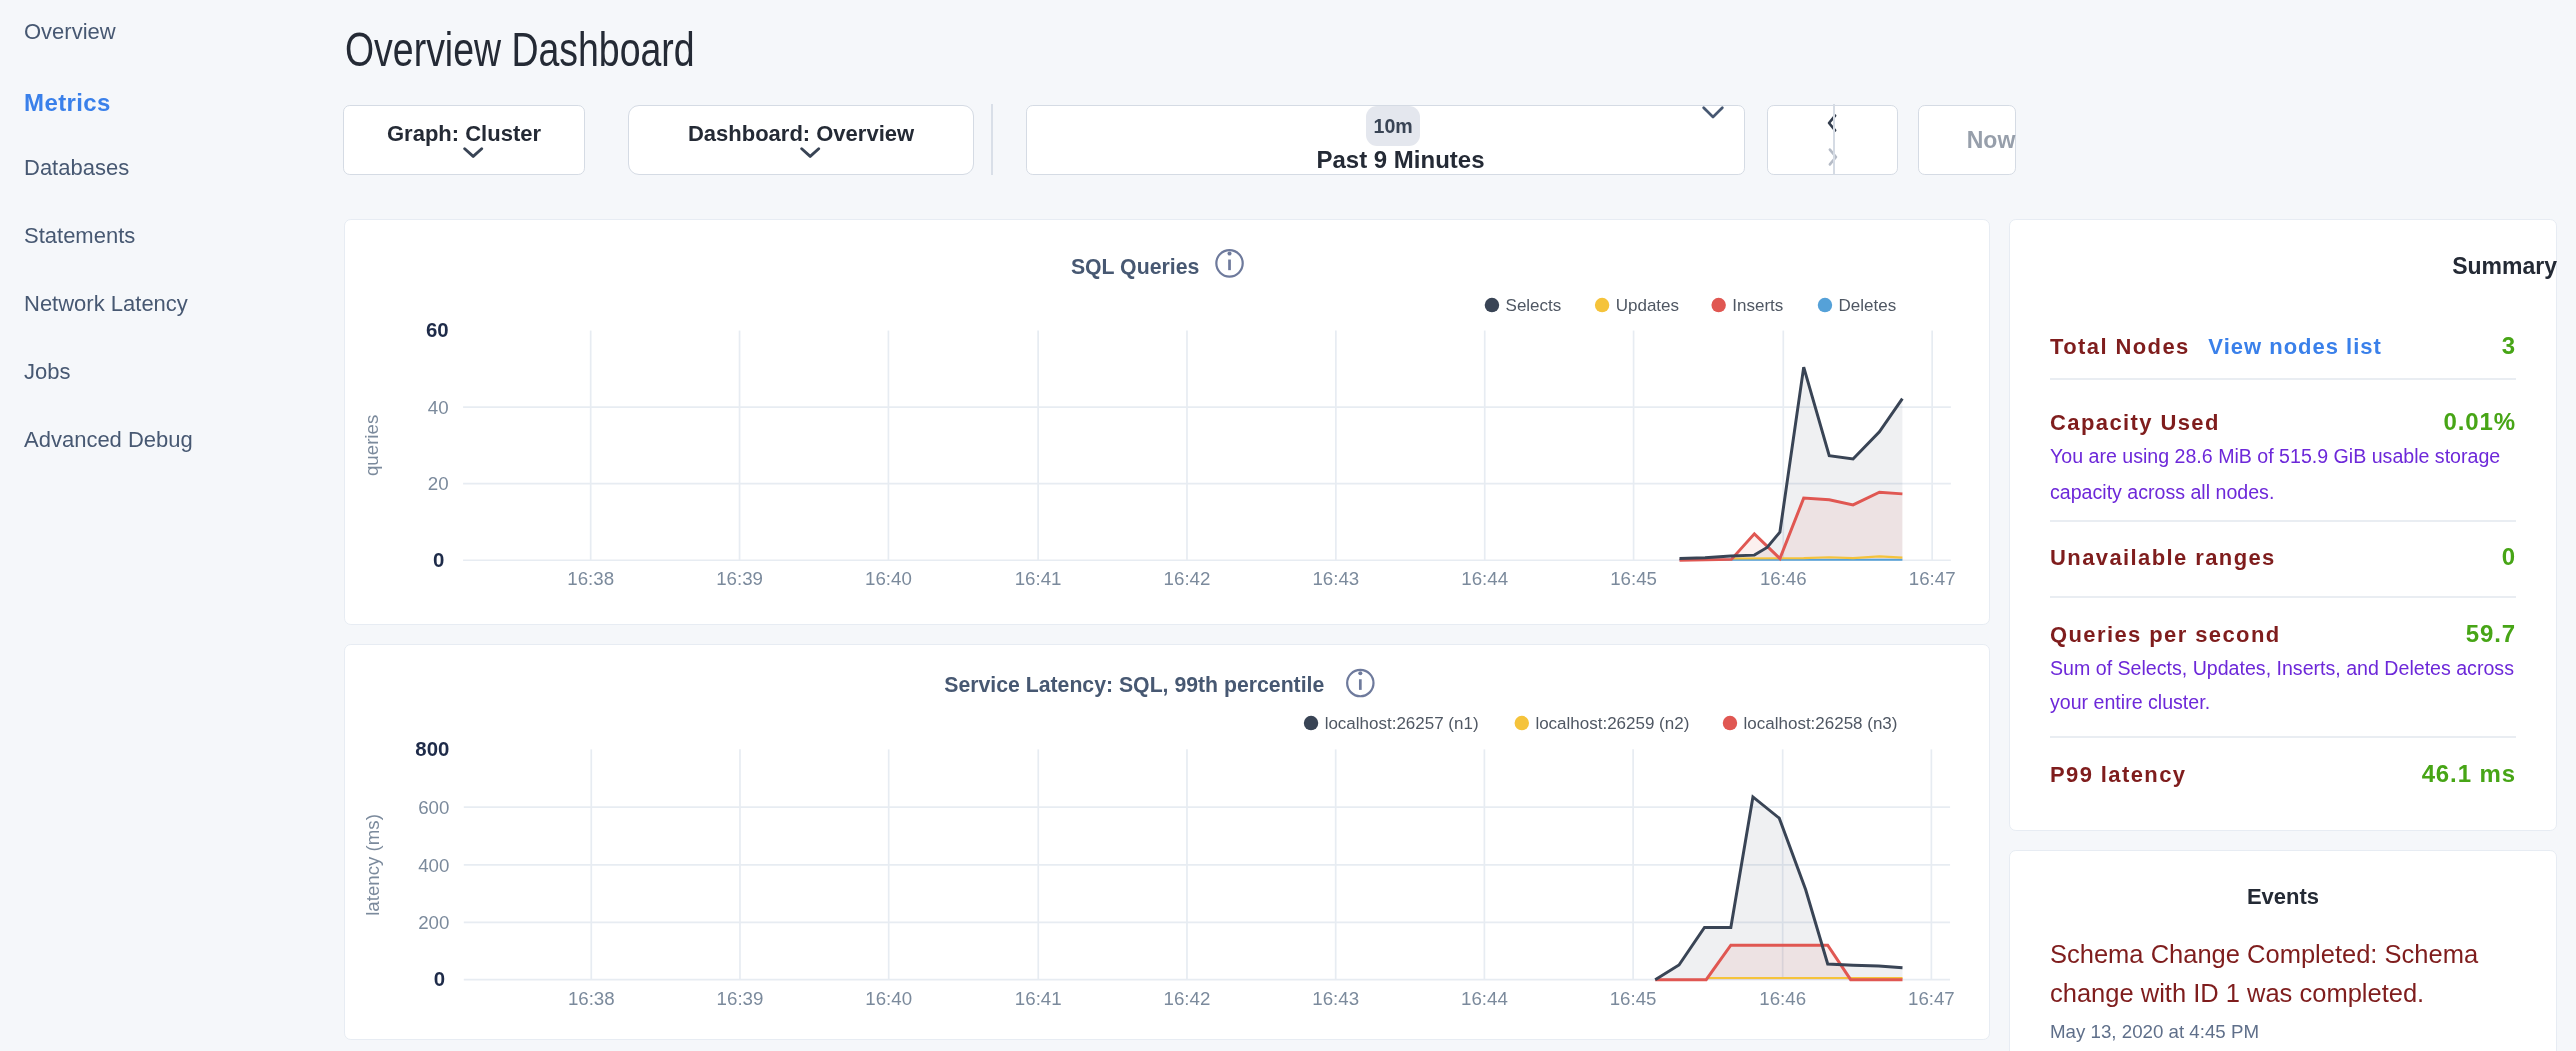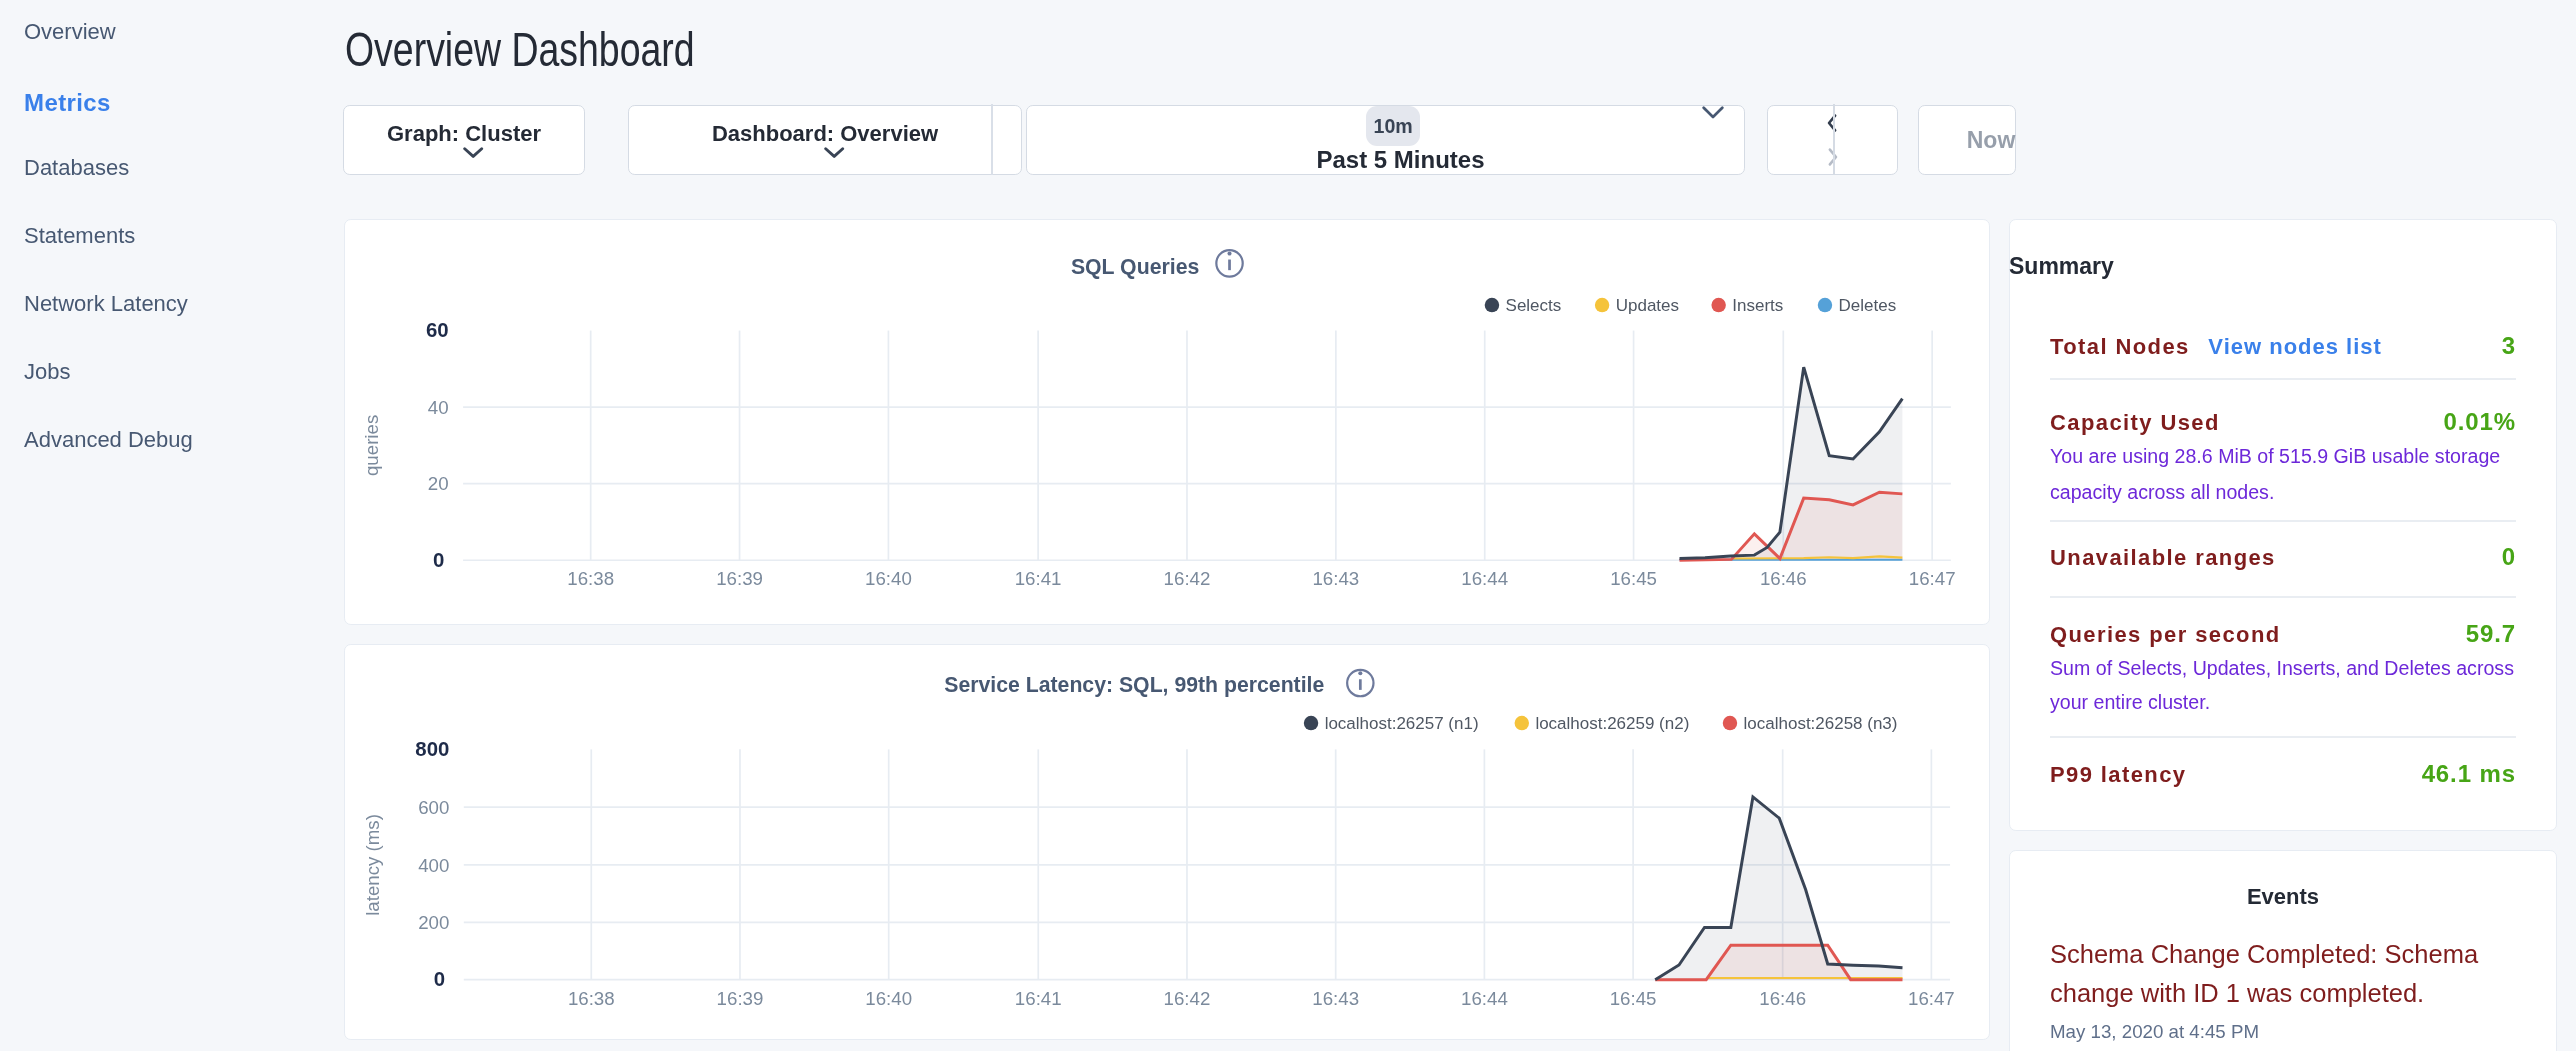--- a/index.html
+++ b/index.html
@@ -30,30 +30,30 @@
 <div class="nav" style="top:426px;">Advanced Debug</div>
 
 <h1 class="title">Overview Dashboard</h1>
 
 <div class="ctl" style="left:343px; width:242px;">
   <span class="ctl-txt">Graph: Cluster</span>
   <svg width="20.4" height="12" viewBox="0 0 24 14" style="margin-left:18.7px;">
       <polyline points="2,2 12,11 22,2" fill="none" stroke="#394455" stroke-width="3.4" stroke-linecap="round" stroke-linejoin="round"></polyline>
     </svg>
 </div>
-<div class="ctl" style="left:628px; width:394px;">
+<div class="ctl" style="left:628px; width:346px;border-radius:11px;">
   <span class="ctl-txt">Dashboard: Overview</span>
   <svg width="20.4" height="12" viewBox="0 0 24 14" style="margin-left:18.7px;">
       <polyline points="2,2 12,11 22,2" fill="none" stroke="#394455" stroke-width="3.4" stroke-linecap="round" stroke-linejoin="round"></polyline>
     </svg>
 </div>
 <div class="abs" style="left:991px; top:104px; width:1.7px; height:71px; background:#d9dfe8;"></div>
 <div class="ctl" style="left:1026px; width:719px; justify-content:flex-start;">
   <span style="margin-left:15.3px; background:#e4e7ee; border-radius:11px; width:54px; height:46px; display:flex; align-items:center; justify-content:center; font-weight:bold; font-size:19.6px; color:#394455;">10m</span>
-  <span class="ctl-txt" style="margin-left:30px; font-size:24px;">Past 5 Minutes</span>
+  <span class="ctl-txt" style="margin-left:30px; font-size:24px;">Past 9 Minutes</span>
   <svg width="22" height="13.6" viewBox="0 0 26 16" style="position:absolute; right:20.4px;">
       <polyline points="2,2 13,13 24,2" fill="none" stroke="#475872" stroke-width="3.2" stroke-linecap="round" stroke-linejoin="round"></polyline>
     </svg>
 </div>
 <div class="ctl" style="left:1767px; width:131px; justify-content:space-between;">
   <svg width="65" height="66" viewBox="0 0 76 78">
       <polyline points="44,22 30,39 44,56" fill="none" stroke="#333d4d" stroke-width="6" stroke-linecap="round" stroke-linejoin="round"></polyline>
     </svg>
   <div style="position:absolute; left:65px; top:-1.7px; width:1.7px; height:70px; background:#d5dbe4;"></div>
   <svg width="65" height="66" viewBox="0 0 76 78">
@@ -177,21 +177,21 @@
       <text x="1646" y="100">localhost:26258 (n3)</text>
     </g>
 <polygon points="1542,395 1570,377.7 1600,333.6 1631,333.6 1657,180 1688,205 1719,289 1745,376.6 1775,378 1805,379 1833,381 1833,395 1542,395" fill="#394455" fill-opacity="0.08"></polygon>
 <polygon points="1542,395 1602,395 1631,354.5 1745,354.5 1772,395 1833,395" fill="#e05752" fill-opacity="0.09"></polygon>
 <polyline points="1602,393 1833,393" fill="none" stroke="#f5c33b" stroke-width="2.5"></polyline>
 <polyline points="1542,395 1602,395 1631,354.5 1745,354.5 1772,395 1833,395" fill="none" stroke="#e05752" stroke-width="3.5"></polyline>
 <polyline points="1542,395 1570,377.7 1600,333.6 1631,333.6 1657,180 1688,205 1719,289 1745,376.6 1775,378 1805,379 1833,381" fill="none" stroke="#394455" stroke-width="3.5"></polyline>
 </svg>
 
 <div class="panel" style="left:2009px; top:219px; width:548px; height:612px;"></div>
-<div class="abs" style="left:2009px; top:253px; width:548px; text-align:left; font-weight:bold; font-size:23px; color:#242a35;">Summary</div>
+<div class="abs" style="left:2009px; top:253px; width:548px; text-align:right; font-weight:bold; font-size:23px; color:#242a35;">Summary</div>
 
 <div class="srow" style="top:334px;"><span class="slabel">Total Nodes</span><span style="font-weight:bold; font-size:22px; letter-spacing:1px; color:#3a80ea; margin-left:18.7px;">View nodes list</span><span class="sval" style="top:-1.7px;">3</span></div>
 <div class="shr" style="top:378px;"></div>
 <div class="srow" style="top:410px;"><span class="slabel">Capacity Used</span><span class="sval" style="top:-1.7px;">0.01%</span></div>
 <div class="spara" style="top:438px;">You are using 28.6 MiB of 515.9 GiB usable storage capacity across all nodes.</div>
 <div class="shr" style="top:520px;"></div>
 <div class="srow" style="top:545px;"><span class="slabel">Unavailable ranges</span><span class="sval" style="top:-1.7px;">0</span></div>
 <div class="shr" style="top:596px;"></div>
 <div class="srow" style="top:622px;"><span class="slabel">Queries per second</span><span class="sval" style="top:-1.7px;">59.7</span></div>
 <div class="spara" style="top:651px; line-height:34px;">Sum of Selects, Updates, Inserts, and Deletes across your entire cluster.</div>

